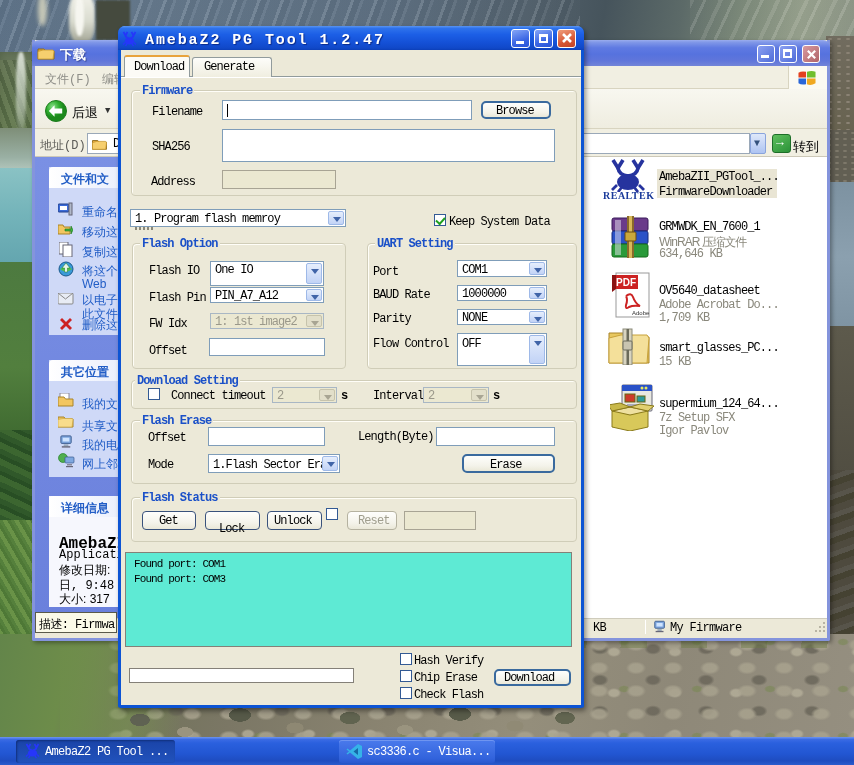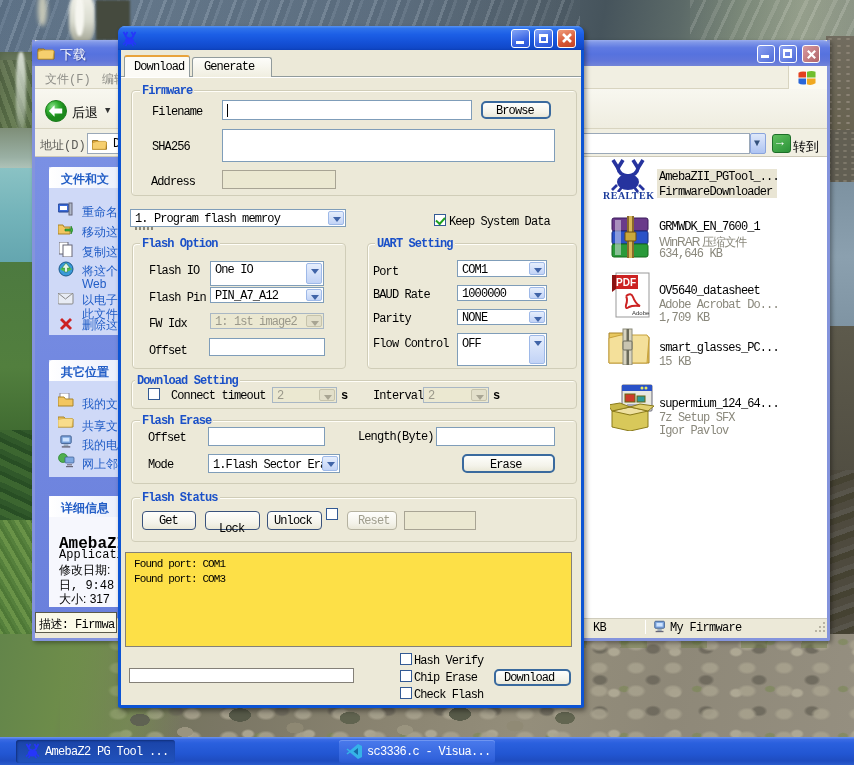--- a/index.html
+++ b/index.html
@@ -2,21 +2,21 @@
 <html><head><meta charset="utf-8"><style>
 *{margin:0;padding:0;box-sizing:border-box}
 html,body{width:854px;height:765px;overflow:hidden}
 body{position:relative;font-family:"Liberation Mono",monospace;background:#6a6e5e}
 .abs{position:absolute}
 
 #wall{left:0;top:0;width:854px;height:765px}
 
 #exp{left:32px;top:40px;width:798px;height:601px;background:#ece9d8;border:3px solid #8494dc;border-top:none;border-radius:0 0 2px 2px;box-shadow:2px 2px 4px rgba(0,0,0,.35)}
 #exp .tbar{left:-3px;top:0;width:798px;height:26px;border-radius:7px 7px 0 0;background:linear-gradient(180deg,#9cadee 0%,#8299e8 8%,#5f7ae2 30%,#5672de 55%,#6076da 80%,#7284d8 100%)}
-#exp .tbar .ttl{left:28px;top:6px;color:#fff;font-weight:normal;font-size:13px;font-family:"Liberation Sans",sans-serif;text-shadow:1px 1px 1px #3a4a9a}
+#exp .tbar .ttl{left:28px;top:6px;color:#fff;font-weight:bold;font-size:13px;font-family:"Liberation Sans",sans-serif;text-shadow:1px 1px 1px #3a4a9a}
 .wbtn{top:5px;width:18px;height:18px;border:1px solid #fff;border-radius:3px;color:#fff}
 .wbtn.b1{background:linear-gradient(135deg,#8ba0f2,#4f6cd8)}
 .wbtn.bx{background:linear-gradient(135deg,#d89aa0,#b06468)}
 
 #exp .menu{left:0;top:26px;width:792px;height:23px;background:#f1efe2;border-bottom:1px solid #d8d4c0;color:#8e8e88;font-size:12px}
 #exp .tool{left:0;top:49px;width:792px;height:40px;background:linear-gradient(#f8f7f0,#efede0);border-bottom:1px solid #d8d4c0}
 #exp .addr{left:0;top:89px;width:792px;height:28px;background:#f1efe2;border-bottom:1px solid #cdc9b8}
 
 #exp .pane{left:0;top:117px;width:208px;height:461px;background:linear-gradient(180deg,#7a90e4,#6a80dc)}
 .tpanel{left:14px;width:194px;background:#cfd9f7;border-radius:0}
@@ -361,20 +361,21 @@
 
     <svg class="abs" style="left:3px;top:5px" width="17" height="16" viewBox="0 0 17 16">
       <g stroke="#2636fa" stroke-width="1.7" fill="none">
         <path d="M2.5 1 L4.5 4.5 L6.5 1"></path>
         <path d="M14.5 1 L12.5 4.5 L10.5 1"></path>
         <path d="M4.5 4.5 Q5 7 8.5 7.5 Q12 7 12.5 4.5"></path>
       </g>
       <ellipse cx="8.5" cy="10.2" rx="4.6" ry="3.3" fill="#2636fa"></ellipse>
       <path d="M2 13.5 L4 11.5 M15 13.5 L13 11.5 M4.5 15 L6 13 M12.5 15 L11 13" stroke="#2636fa" stroke-width="1.3"></path>
     </svg>
+    <span class="ttl abs">AmebaZ2 PG Tool 1.2.47</span>
     <div class="wbtn b1 abs" style="left:393px"></div>
     <div class="wbtn b1 abs" style="left:416px"></div>
     <div class="wbtn bx abs" style="left:439px"></div>
     <div class="glyph abs" style="left:398px;top:15px;width:8px;height:3px;background:#fff"></div>
     <div class="glyph abs" style="left:421px;top:8px;width:9px;height:9px;border:2px solid #fff;border-top-width:3px"></div>
     <svg class="abs" style="left:443px;top:6px" width="12" height="12" viewBox="0 0 12 12">
         <path d="M2 2 L10 10 M10 2 L2 10" stroke="#fff" stroke-width="2.6"></path>
       </svg>
   </div>
 
@@ -492,21 +493,21 @@
     </div>
   <div class="btn abs" style="left:146px;top:485px;width:55px;height:19px">
       <span class="abs" style="left:6px;top:2px">Unlock</span>
     </div>
   <div class="cb abs" style="left:205px;top:482px"></div>
   <div class="btn dis abs" style="left:226px;top:485px;width:50px;height:19px">
       <span class="abs" style="left:10px;top:2px">Reset</span>
     </div>
   <div class="inp dis abs" style="left:283px;top:485px;width:72px;height:19px"></div>
 
-  <div class="abs" style="left:4px;top:526px;width:447px;height:95px;background:#fde047;border:1px solid #848078;font-size:11px">
+  <div class="abs" style="left:4px;top:526px;width:447px;height:95px;background:#5eead4;border:1px solid #848078;font-size:11px">
     <div class="abs" style="left:8px;top:5px">Found port: COM1</div>
     <div class="abs" style="left:8px;top:20px">Found port: COM3</div>
   </div>
 
   <div class="inp abs" style="left:8px;top:642px;width:225px;height:15px;border-color:#848078"></div>
   <div class="cb abs" style="left:279px;top:627px"></div>
   <span class="lab abs" style="left:293px;top:628px">Hash Verify</span>
   <div class="cb abs" style="left:279px;top:644px"></div>
   <span class="lab abs" style="left:293px;top:645px">Chip Erase</span>
   <div class="cb abs" style="left:279px;top:661px"></div>

